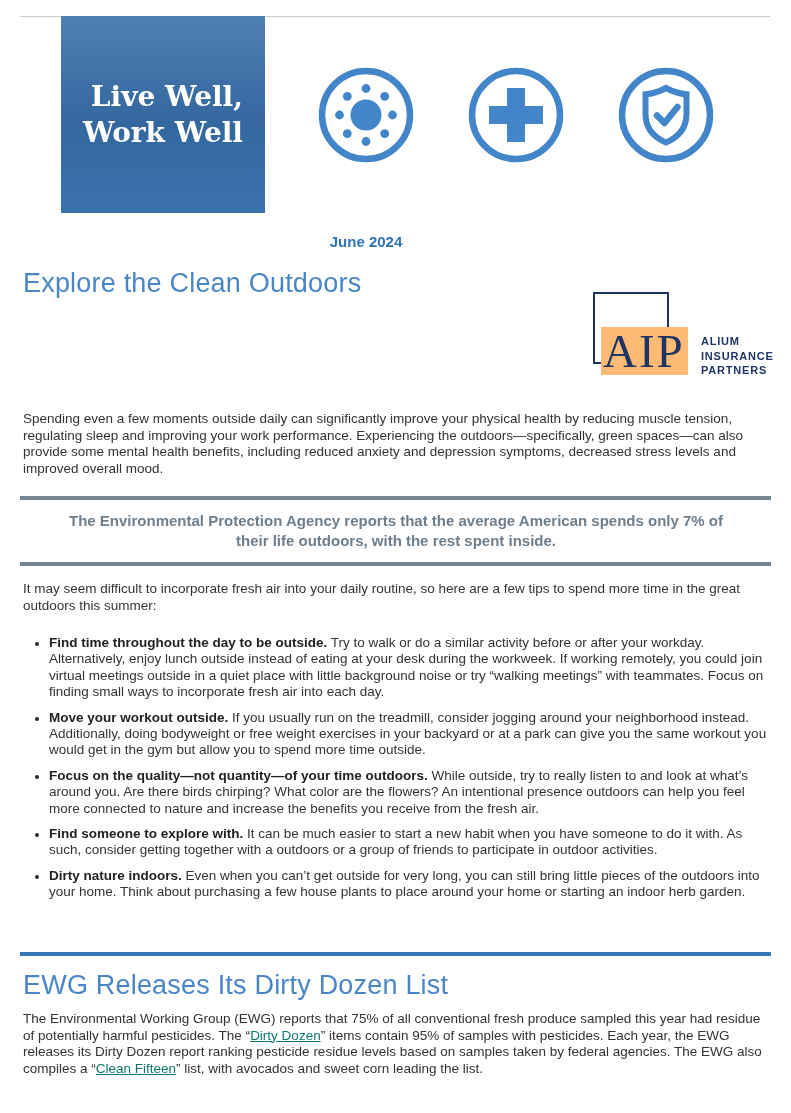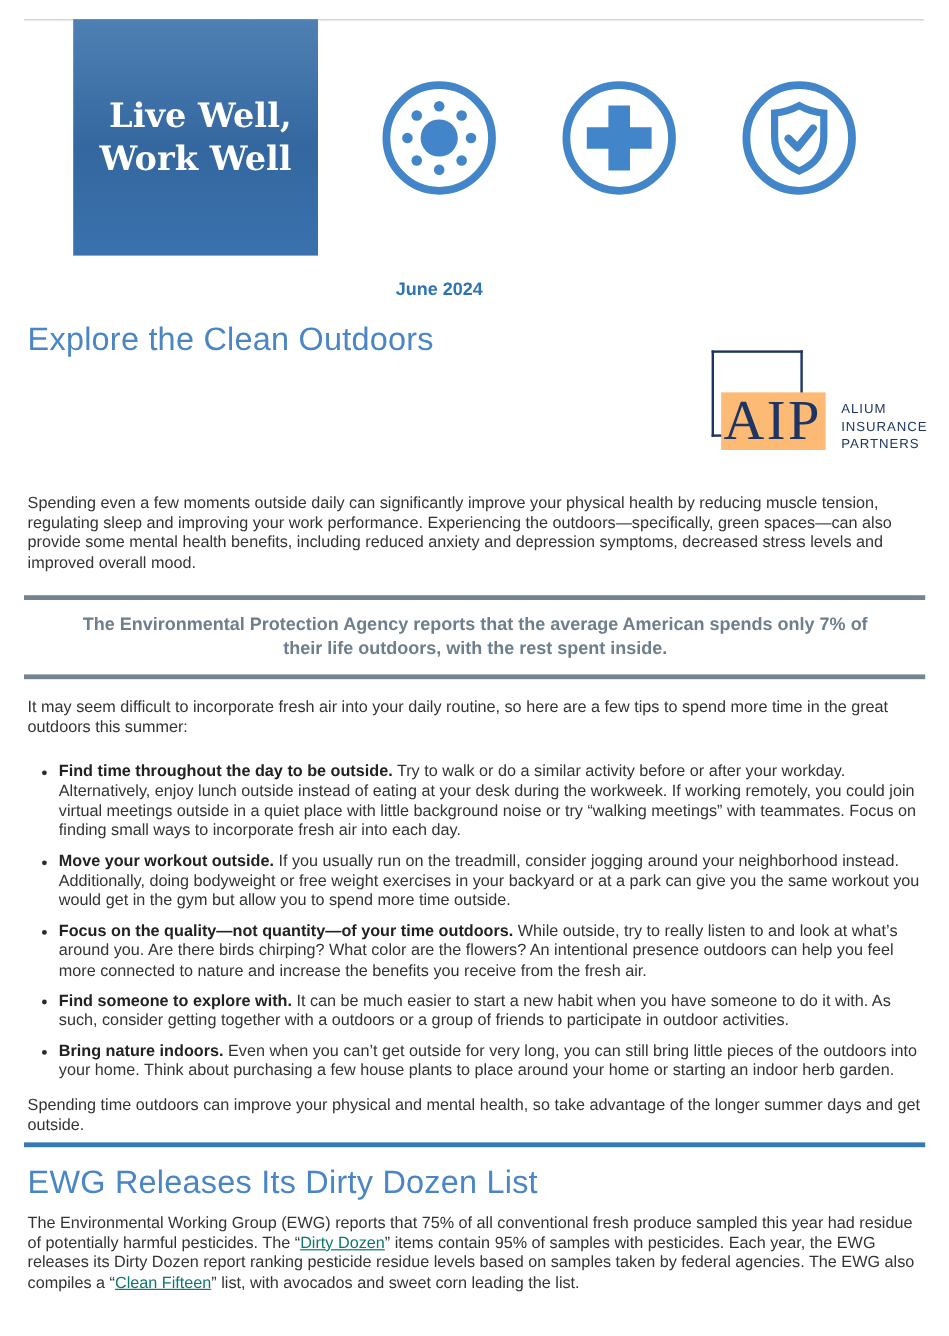--- a/index.html
+++ b/index.html
@@ -47,21 +47,21 @@
   .aip-square::after {
     content: ""; position: absolute; left: -2px; bottom: 0; width: 13px; height: 2px; background: #1E3563;
   }
   .aip-monogram {
     position: absolute; left: 601px; top: 327px;
     font-family: "Liberation Serif", serif; color: #1E3563; background: #fdba74;
     font-size: 47px; line-height: 48px; letter-spacing: 2px; padding: 0 3px 0 2px;
   }
   .aip-name {
     position: absolute; left: 701px; top: 334px;
-    color: #1E3563; font-size: 11px; font-weight: normal; letter-spacing: 0.8px; line-height: 14.5px;
+    color: #1E3563; font-size: 11px; font-weight: bold; letter-spacing: 0.8px; line-height: 14.5px;
   }
 
   
   .para { position: absolute; left: 23px; width: 748px; font-size: 13.5px; line-height: 16.5px; color: #333333; }
   .intro   { top: 411px; }
   .tipsintro { top: 581px; }
   .closing { top: 913px; }
   .final   { top: 1011px; }
 
   
@@ -141,25 +141,24 @@
   <div class="rule-slate bot"></div>
 
   <div class="para tipsintro">It may seem difficult to incorporate fresh air into your daily routine, so here are a few tips to spend more time in the great outdoors this summer:</div>
 
   <div class="tips">
     <ul>
       <li><b>Find time throughout the day to be outside.</b><span> Try to walk or do a similar activity before or after your workday. Alternatively, enjoy lunch outside instead of eating at your desk during the workweek. If working remotely, you could join virtual meetings outside in a quiet place with little background noise or try “walking meetings” with teammates. Focus on finding small ways to incorporate fresh air into each day.</span></li>
       <li><b>Move your workout outside.</b><span> If you usually run on the treadmill, consider jogging around your neighborhood instead. Additionally, doing bodyweight or free weight exercises in your backyard or at a park can give you the same workout you would get in the gym but allow you to spend more time outside.</span></li>
       <li><b>Focus on the quality—not quantity—of your time outdoors.</b><span> While outside, try to really listen to and look at what’s around you. Are there birds chirping? What color are the flowers? An intentional presence outdoors can help you feel more connected to nature and increase the benefits you receive from the fresh air.</span></li>
       <li><b>Find someone to explore with.</b><span> It can be much easier to start a new habit when you have someone to do it with. As such, consider getting together with a outdoors or a group of friends to participate in outdoor activities.</span></li>
-      <li><b>Bring nature indoors.</b><span> Even when you can’t get outside for very long, you can still bring little pieces of the outdoors into your home. Think about purchasing a few house plants to place around your home or starting an indoor herb garden.</span></li>
+      <li><b>Dirty nature indoors.</b><span> Even when you can’t get outside for very long, you can still bring little pieces of the outdoors into your home. Think about purchasing a few house plants to place around your home or starting an indoor herb garden.</span></li>
     </ul>
   </div>
 
-  <div class="para closing">Spending time outdoors can improve your physical and mental health, so take advantage of the longer summer days and get outside.</div>
 
   <div class="rule-blue"></div>
 
   <div class="h1 a2">EWG Releases Its Dirty Dozen List</div>
 
   <div class="para final"><span>The Environmental Working Group (EWG) reports that 75% of all conventional fresh produce sampled this year had residue of potentially harmful pesticides. The “</span><a class="doclink">Dirty Dozen</a><span>” items contain 95% of samples with pesticides. Each year, the EWG releases its Dirty Dozen report ranking pesticide residue levels based on samples taken by federal agencies. The EWG also compiles a “</span><a class="doclink">Clean Fifteen</a><span>” list, with avocados and sweet corn leading the list.</span></div>
 
 </div>
 
 </body></html>

